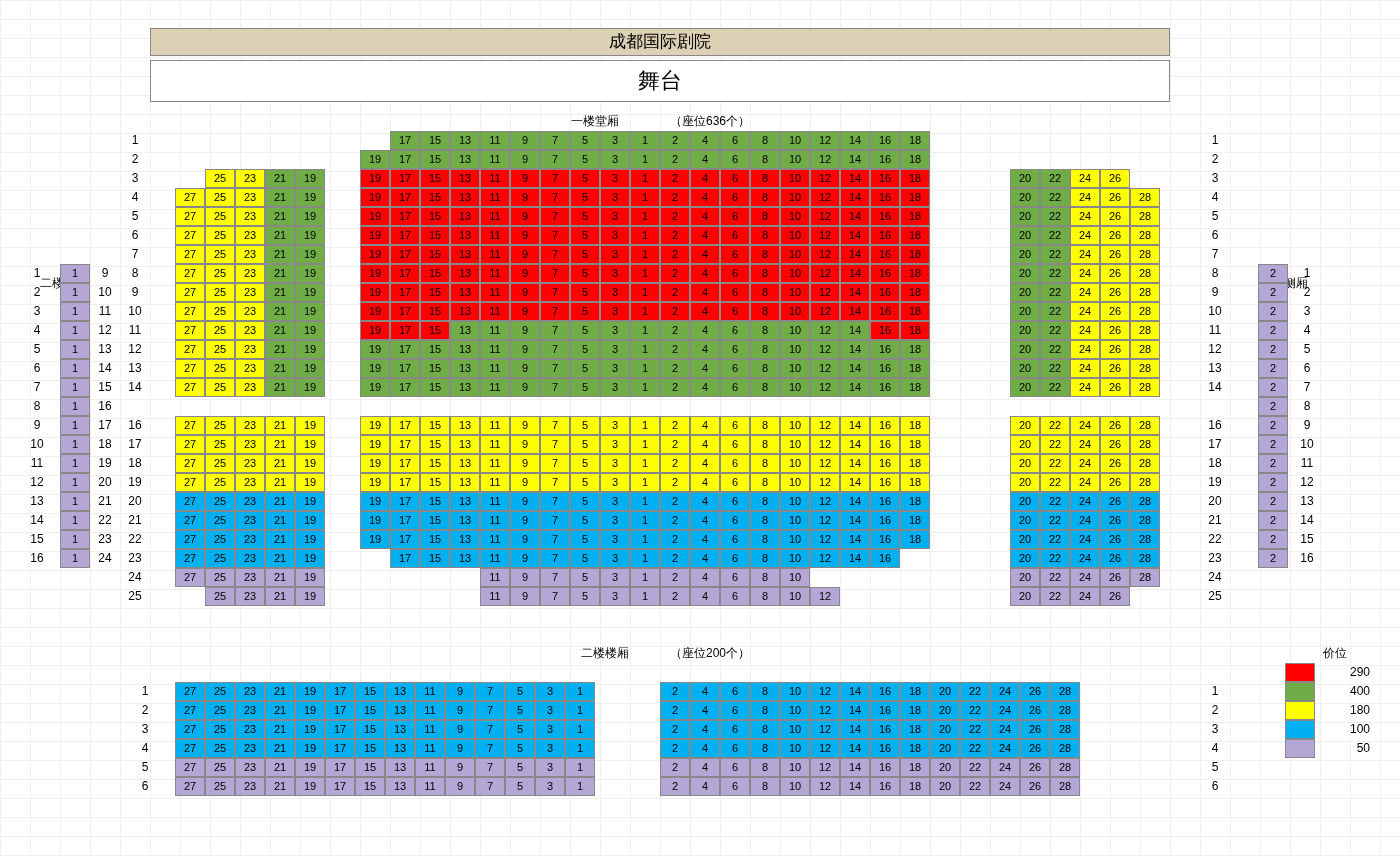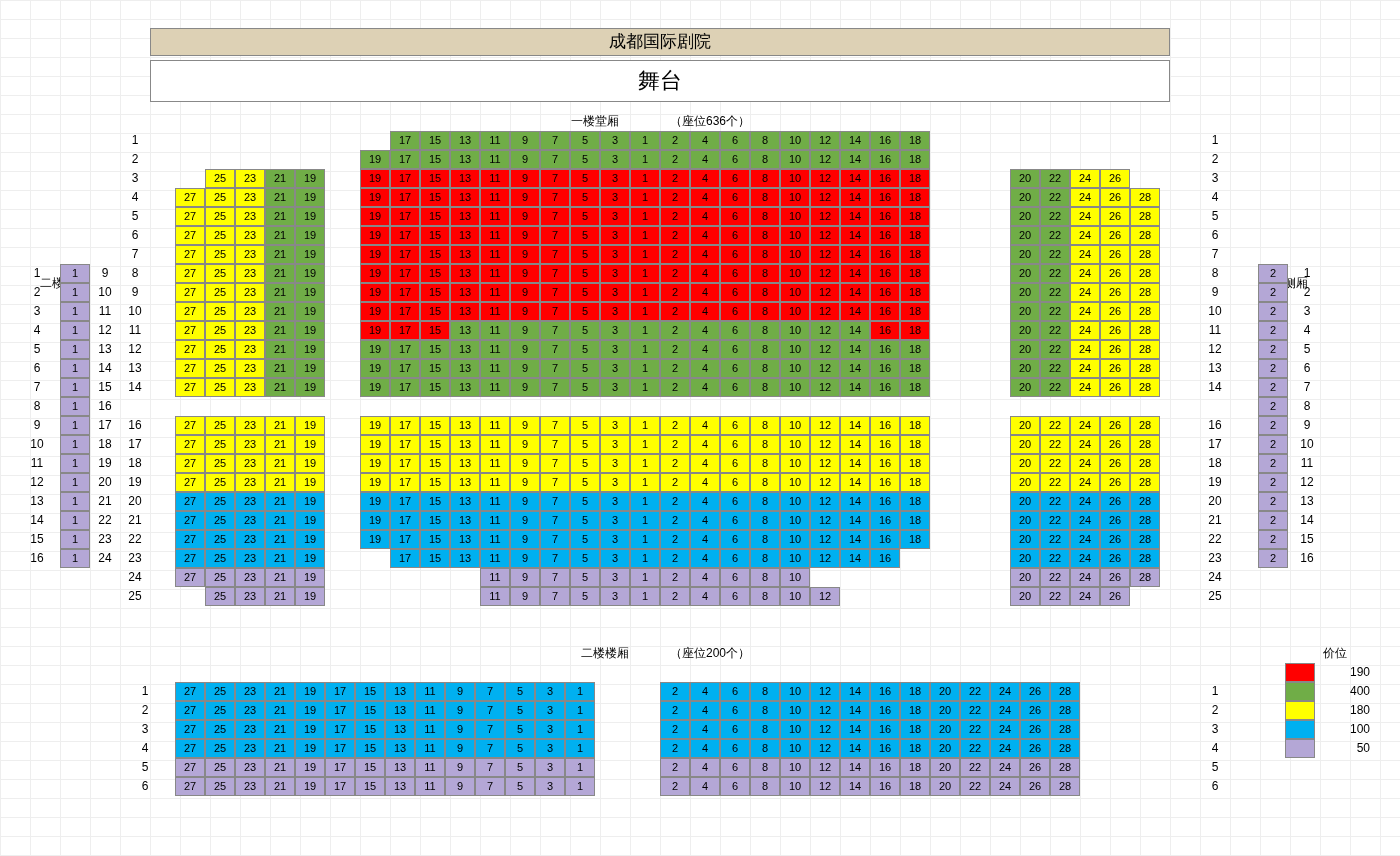--- a/index.html
+++ b/index.html
@@ -23,21 +23,21 @@
 
 <div class="lbl" style="left:34px;top:274px;width:60px;font-size:12px">二楼侧厢</div>
 <div class="lbl" style="left:1254px;top:274px;width:60px;font-size:12px">二楼侧厢</div>
 
 <div class="lbl" style="left:560px;top:644px;width:90px">二楼楼厢</div>
 <div class="lbl" style="left:650px;top:644px;width:120px">（座位200个）</div>
 
 <div class="lbl" style="left:1305px;top:644px;width:60px">价位</div>
 <div id="legend">
       <div class="cell" style="left: 1285px; top: 663px; background: rgb(255, 0, 0);"></div>
-      <div class="lbl" style="left: 1320px; top: 663px; width: 50px; text-align: right;">190</div>
+      <div class="lbl" style="left: 1320px; top: 663px; width: 50px; text-align: right;">290</div>
       <div class="cell" style="left: 1285px; top: 682px; background: rgb(112, 173, 71);"></div>
       <div class="lbl" style="left: 1320px; top: 682px; width: 50px; text-align: right;">400</div>
       <div class="cell" style="left: 1285px; top: 701px; background: rgb(255, 255, 0);"></div>
       <div class="lbl" style="left: 1320px; top: 701px; width: 50px; text-align: right;">180</div>
       <div class="cell" style="left: 1285px; top: 720px; background: rgb(0, 176, 240);"></div>
       <div class="lbl" style="left: 1320px; top: 720px; width: 50px; text-align: right;">100</div>
       <div class="cell" style="left: 1285px; top: 739px; background: rgb(180, 167, 214);"></div>
       <div class="lbl" style="left: 1320px; top: 739px; width: 50px; text-align: right;">50</div>
     </div>
 

